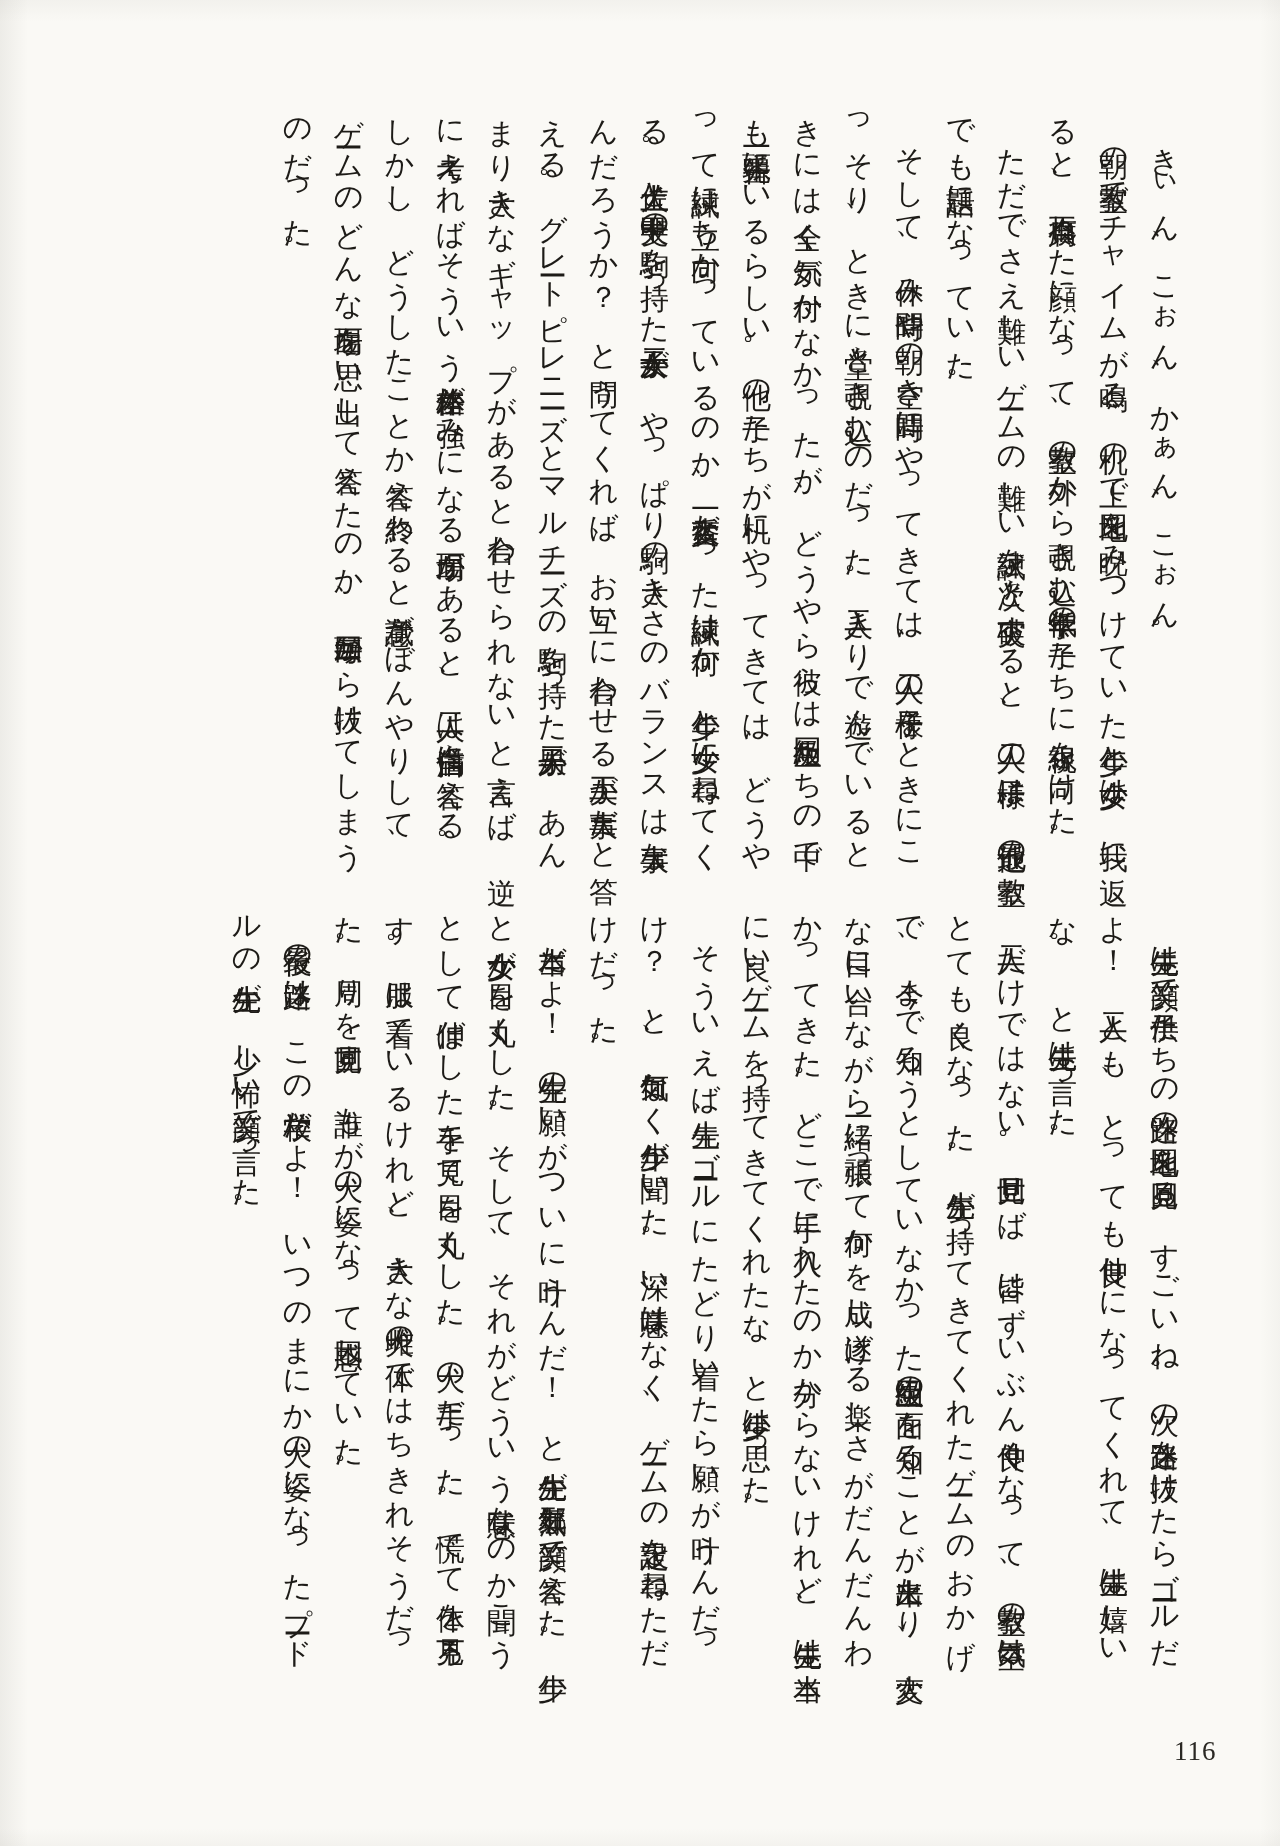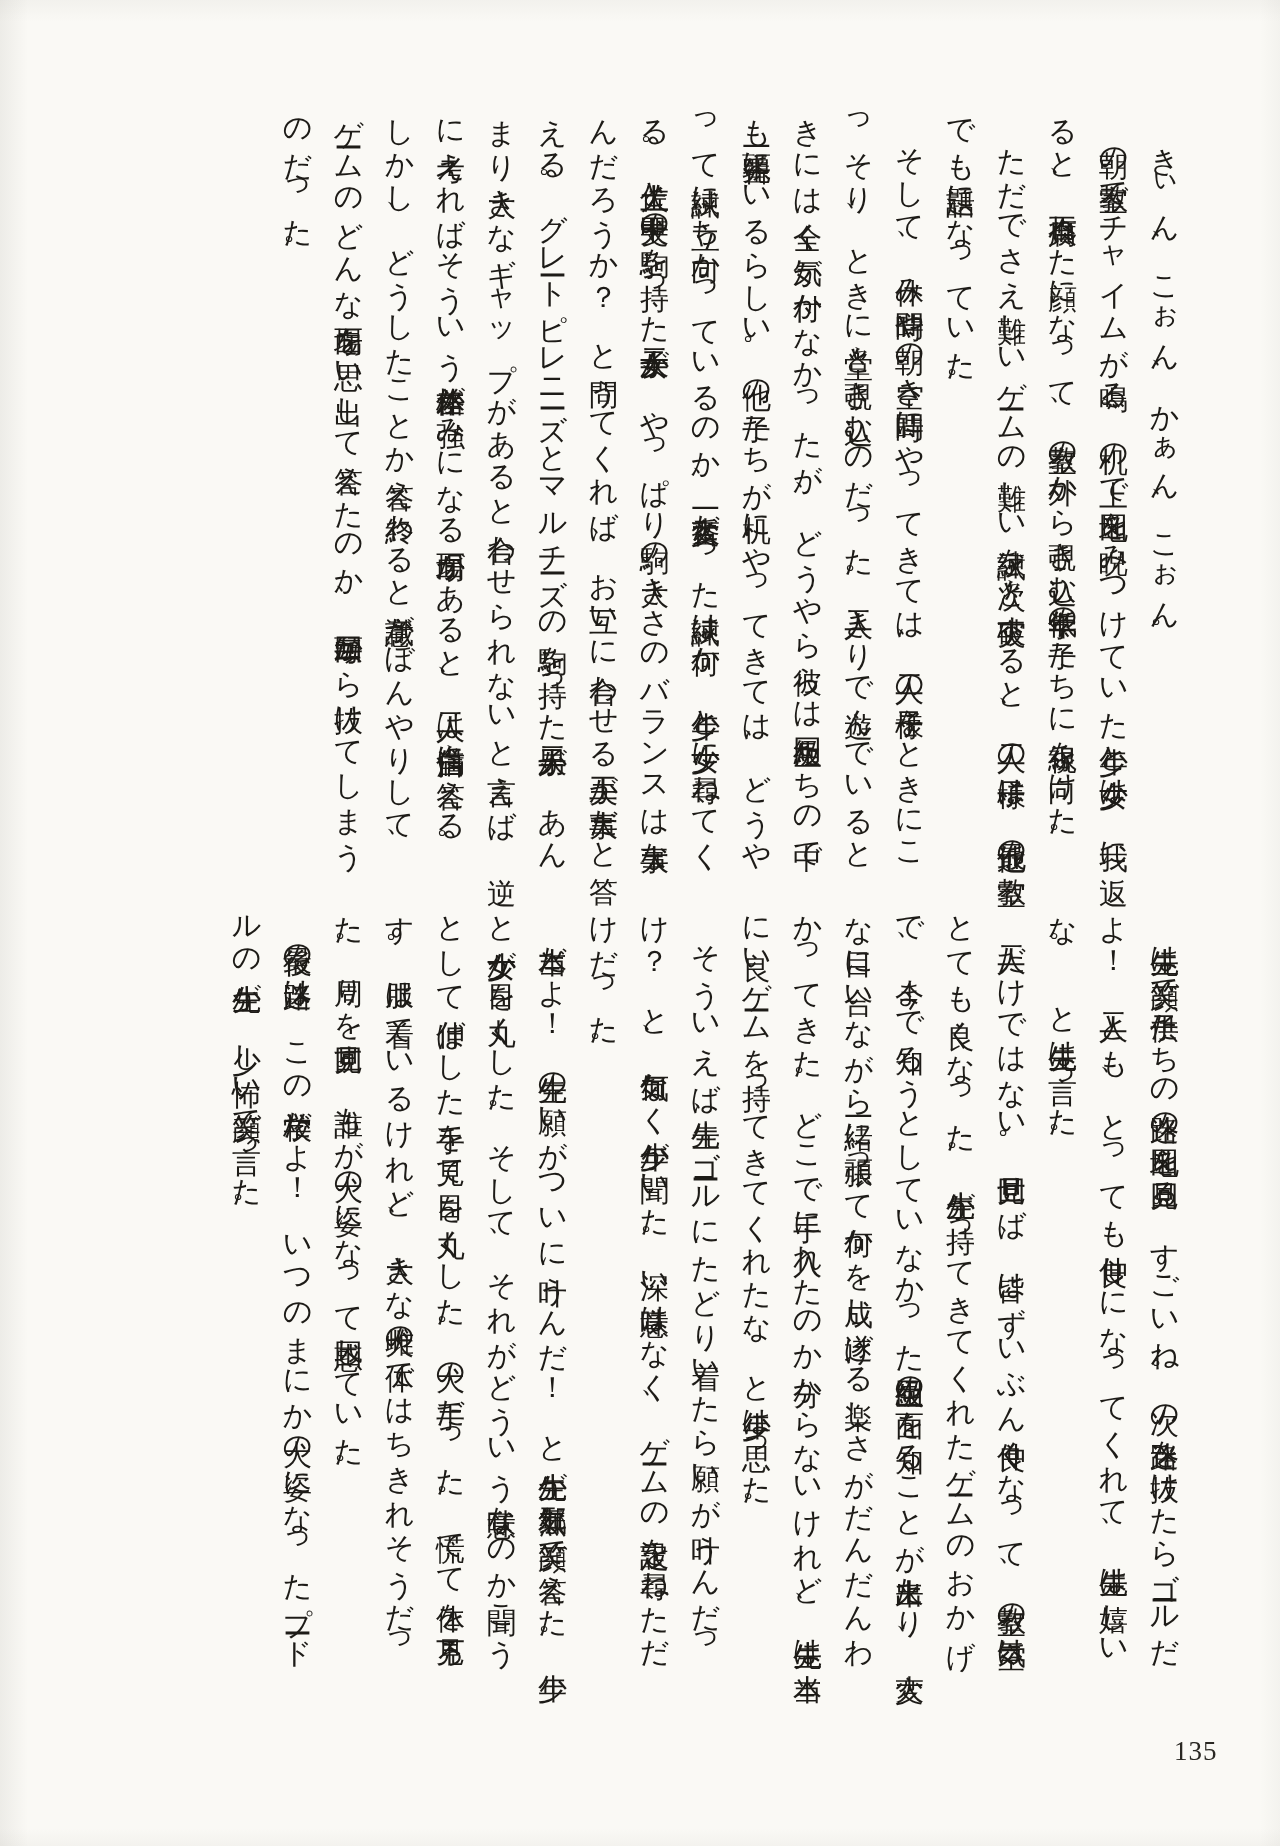--- a/index.html
+++ b/index.html
@@ -77,15 +77,15 @@
   </section>
 
   <section class="vblock block-bottom">
     <p>先生は笑顔で子供たちの迷路の地図を見回る。すごいね。次の迷路を抜けたらゴールだよ！　二人とも、とっても仲良しになってくれて、先生は嬉しいな。　と先生は言った。</p>
     <p>二人だけではない。見回せば、皆はずいぶん仲良くなって、教室の空気はとても良くなった。先生が持ってきてくれたゲームのおかげで、今まで知ろうとしていなかった同級生の一面を知ることが出来たり、大変な目に合いながら一緒に頑張って何かを成し遂げる楽しさがだんだんわかってきた。どこで手に入れたのか分からないけれど、先生は本当に良いゲームを持ってきてくれたな、と少年は思った。</p>
     <p>そういえば先生、ゴールにたどり着いたら願いが叶うんだっけ？　と、何気なく少年が聞いた。深い意味はなく、ゲームの設定を尋ねただけだった。</p>
     <p>本当だよ！　先生の願いがついに叶うんだ！　と先生が無邪気な笑顔で答えた。少年と少女が目を丸くした。そして、それがどういう意味なのか聞こうとして伸ばした手を見て目を丸くした。犬の手だった。慌てて体を見下ろす。服は着ているけれど、大きな雌犬の体ではちきれそうだった。周りを見回す。誰もが犬の姿になって困惑していた。</p>
     <p>最後の迷路は、この学校だよ！　いつのまにか犬の姿になったプードルの先生が、少し怖い笑顔で言った。</p>
   </section>
 
-  <div class="page-number">135</div>
+  <div class="page-number">116</div>
 
 </div>
 
 </body></html>

